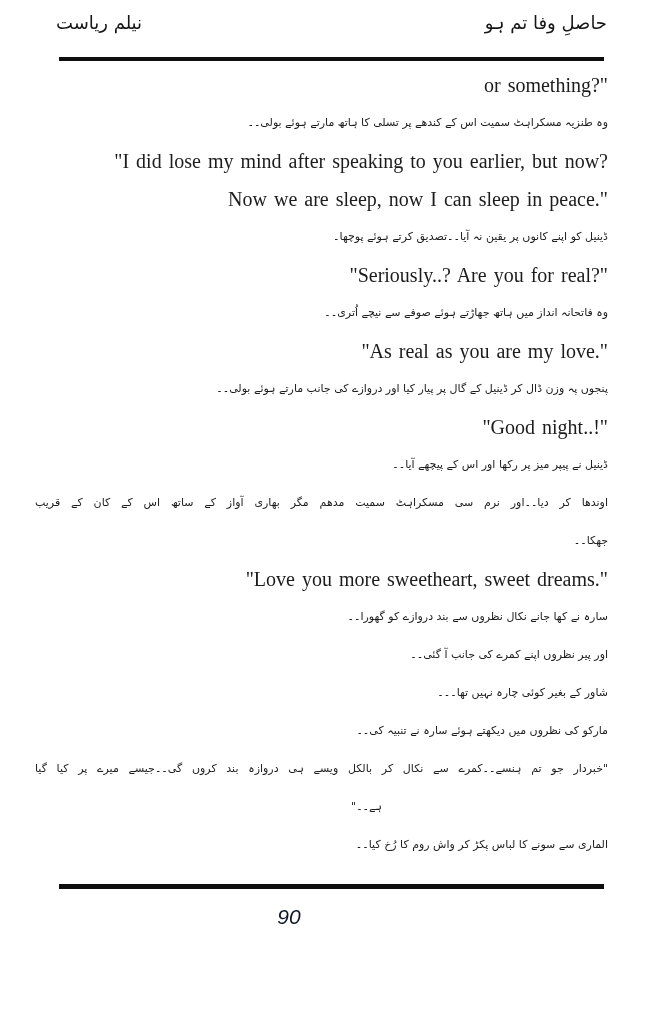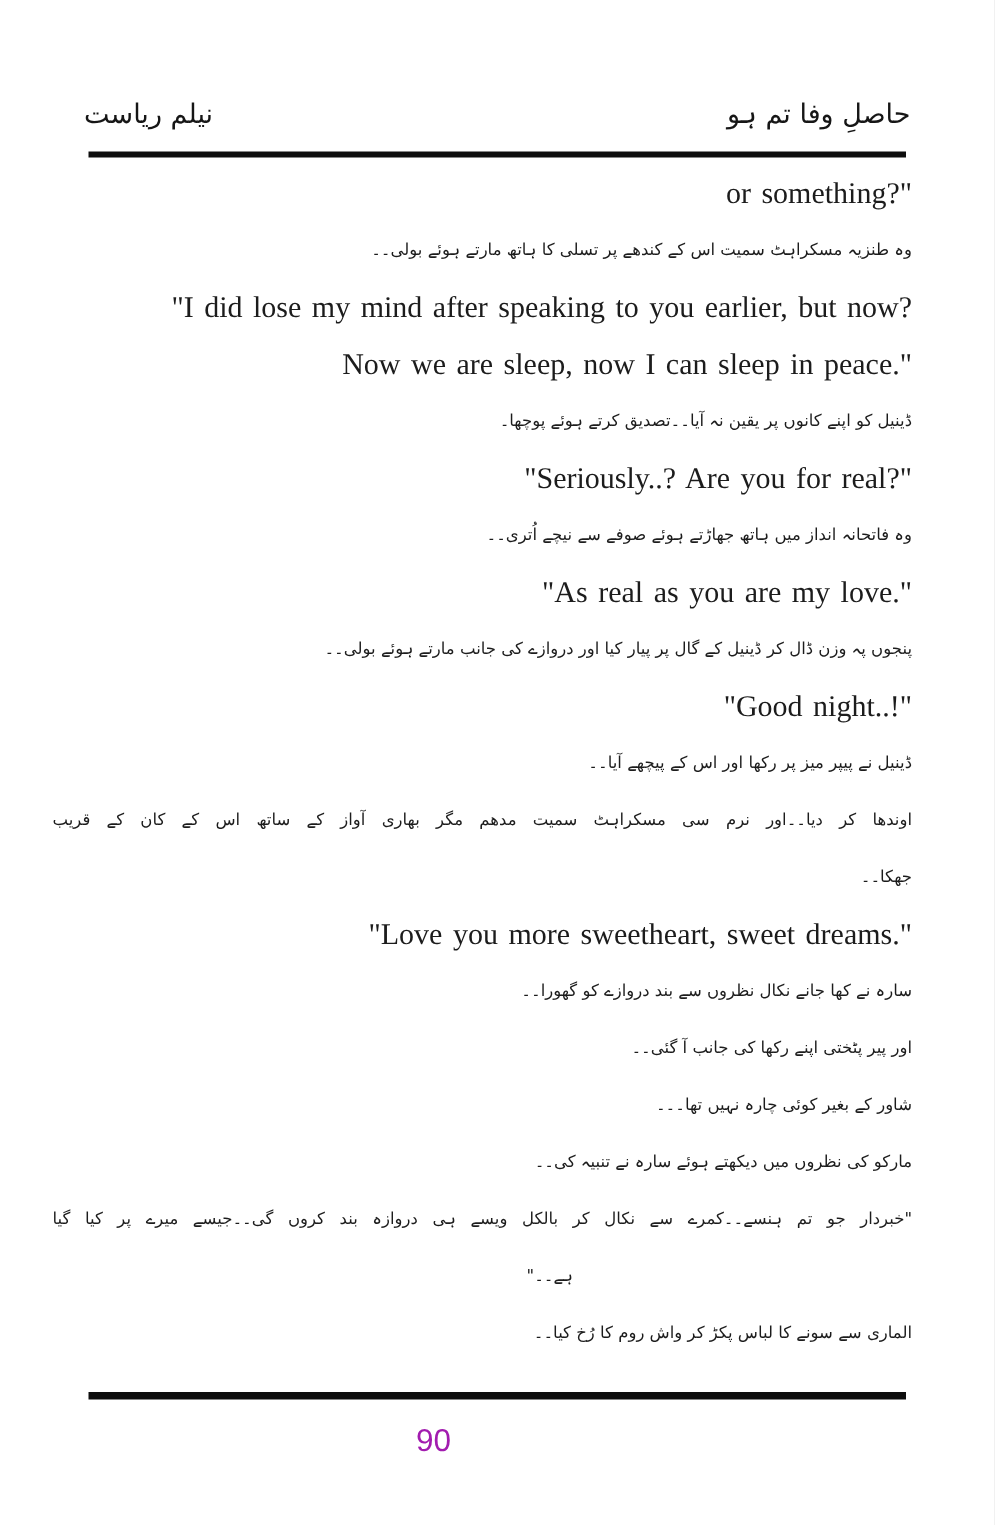--- a/index.html
+++ b/index.html
@@ -8,24 +8,23 @@
     width: 663px;
     height: 1024px;
     margin: 0 auto;
     background: #ffffff;
     color: #1c1c1c;
     overflow: hidden;
   }
   .header {
     display: flex;
     justify-content: space-between;
-    align-items: center;
+    align-items: flex-start;
     padding: 12px 56px 2px 56px;
     height: 40px;
-    margin-top: 44px;
   }
   .ur {
     font-family: "DejaVu Sans", sans-serif;
     direction: rtl;
     unicode-bidi: embed;
   }
   .h-title { font-size: 18px; color: #161616; }
   .rule {
     height: 4px;
     background: #0e0e0e;
@@ -58,21 +57,22 @@
   }
   .line.left  { text-align: right; }
   .line.center { text-align: center; padding-left: 90px; }
   .rule-bottom { margin-top: 20px; height: 5px; }
   .pagenum {
     margin-top: 16px;
     text-align: center;
     padding-right: 85px;
     font-family: "Liberation Sans", sans-serif;
     font-size: 21px;
-    color: #a21caf;
+    color: #0f172a;
+    font-style: italic;
   }
 </style>
 </head>
 <body>
 
 <div class="page">
 
   <header class="header">
     <span class="h-title ur">نیلم ریاست</span>
     <span class="h-title ur">حاصلِ وفا تم ہو</span>
@@ -89,21 +89,21 @@
     <div class="line en">"Seriously..? Are you for real?"</div>
     <div class="line ur">وہ فاتحانہ انداز میں ہاتھ جھاڑتے ہوئے صوفے سے نیچے اُتری۔۔</div>
     <div class="line en">"As real as you are my love."</div>
     <div class="line ur">پنجوں پہ وزن ڈال کر ڈینیل کے گال پر پیار کیا اور دروازے کی جانب مارتے ہوئے بولی۔۔</div>
     <div class="line en">"Good night..!"</div>
     <div class="line ur">ڈینیل نے پیپر میز پر رکھا اور اس کے پیچھے آیا۔۔</div>
     <div class="line ur justify">اوندھا کر دیا۔۔اور نرم سی مسکراہٹ سمیت مدھم مگر بھاری آواز کے ساتھ اس کے کان کے قریب</div>
     <div class="line ur left">جھکا۔۔</div>
     <div class="line en">"Love you more sweetheart, sweet dreams."</div>
     <div class="line ur">سارہ نے کھا جانے نکال نظروں سے بند دروازے کو گھورا۔۔</div>
-    <div class="line ur">اور پیر پٹختی اپنے رکھا کی جانب آ گئی۔۔</div>
+    <div class="line ur">اور پیر نظروں اپنے کمرے کی جانب آ گئی۔۔</div>
     <div class="line ur">شاور کے بغیر کوئی چارہ نہیں تھا۔۔۔</div>
     <div class="line ur">مارکو کی نظروں میں دیکھتے ہوئے سارہ نے تنبیہ کی۔۔</div>
     <div class="line ur justify">"خبردار جو تم ہنسے۔۔کمرے سے نکال کر بالکل ویسے ہی دروازہ بند کروں گی۔۔جیسے میرے پر کیا گیا</div>
     <div class="line ur center">ہے۔۔"</div>
     <div class="line ur">الماری سے سونے کا لباس پکڑ کر واش روم کا رُخ کیا۔۔</div>
   </main>
 
   <div class="rule rule-bottom"></div>
 
   <div class="pagenum">90</div>

